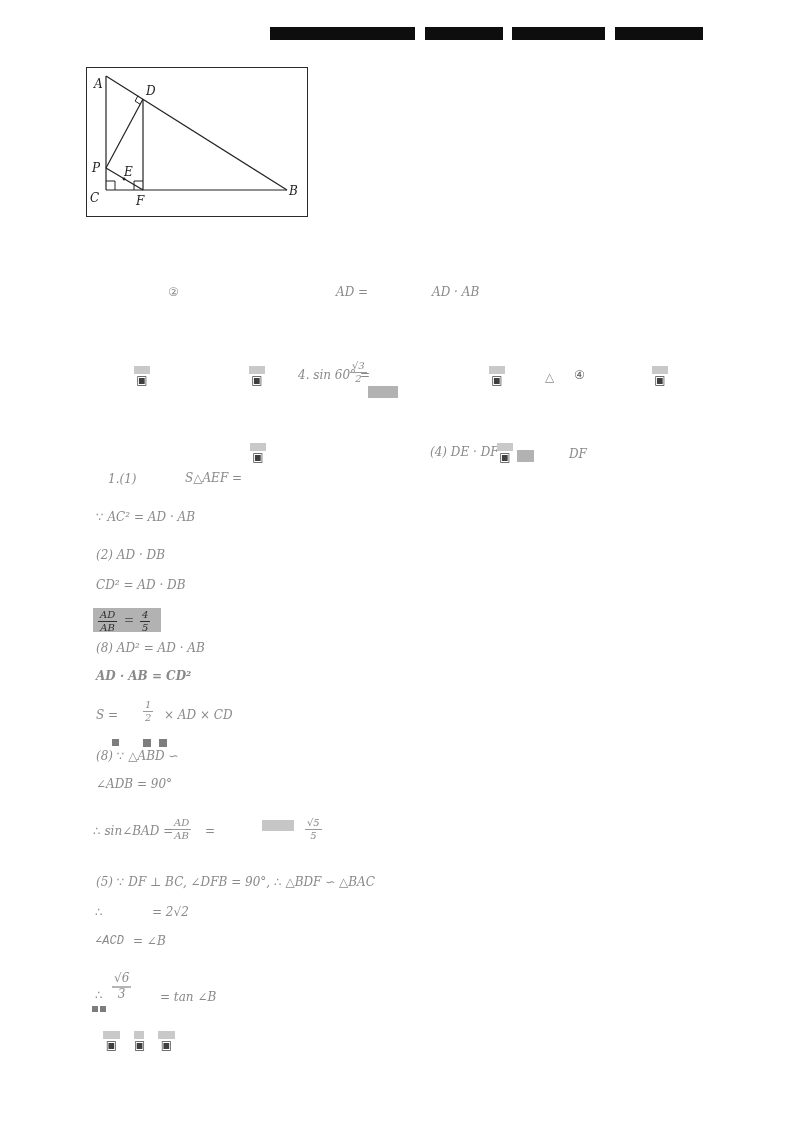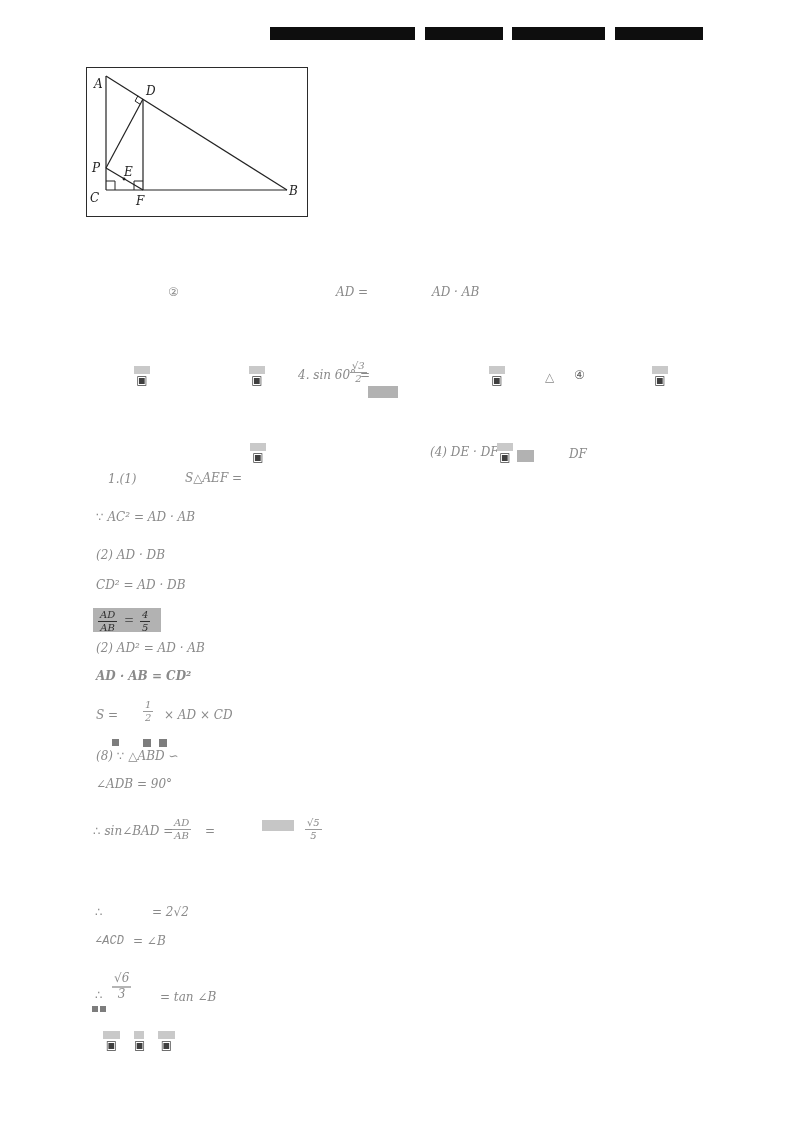--- a/index.html
+++ b/index.html
@@ -121,21 +121,21 @@
   <div class="frac dark" style="left:98px;top:609px;">
     <span class="num">AD</span>
     <span class="den">AB</span>
   </div>
   <span class="t dk" style="left:124px;top:613px;">=</span>
   <div class="frac dark" style="left:140px;top:609px;">
     <span class="num">4</span>
     <span class="den">5</span>
   </div>
 
-  <span class="t" style="left:96px;top:641px;">(2) AD² = AD · AB</span>
+  <span class="t" style="left:96px;top:641px;">(8) AD² = AD · AB</span>
   <span class="t" style="left:96px;top:669px;font-weight:bold;">AD · AB = CD²</span>
 
   <span class="t" style="left:96px;top:708px;">S =</span>
   <div class="frac" style="left:143px;top:699px;">
     <span class="num">1</span>
     <span class="den">2</span>
   </div>
   <span class="t" style="left:164px;top:708px;">× AD × CD</span>
   <div class="sq" style="left:112px;top:739px;width:7px;height:7px;"></div>
   <div class="sq" style="left:143px;top:739px;width:8px;height:8px;"></div>
@@ -149,20 +149,21 @@
     <span class="num">AD</span>
     <span class="den">AB</span>
   </div>
   <span class="t" style="left:205px;top:824px;">=</span>
   <div class="gbox light" style="left:262px;top:820px;width:32px;height:11px;"></div>
   <div class="frac" style="left:305px;top:817px;">
     <span class="num">√5</span>
     <span class="den">5</span>
   </div>
 
+  <span class="t" style="left:96px;top:875px;">(5) ∵ DF ⊥ BC, ∠DFB = 90°, ∴ △BDF ∽ △BAC</span>
 
   <span class="t" style="left:95px;top:905px;">∴</span>
   <span class="t" style="left:152px;top:905px;">= 2√2</span>
 
   <span class="t" style="left:95px;top:934px;font-family:Liberation Mono, monospace;">∠ACD</span>
   <span class="t" style="left:133px;top:934px;">= ∠B</span>
 
   <span class="t" style="left:95px;top:988px;">∴</span>
   <div class="frac big lightbar" style="left:112px;top:972px;">
     <span class="num">√6</span>

